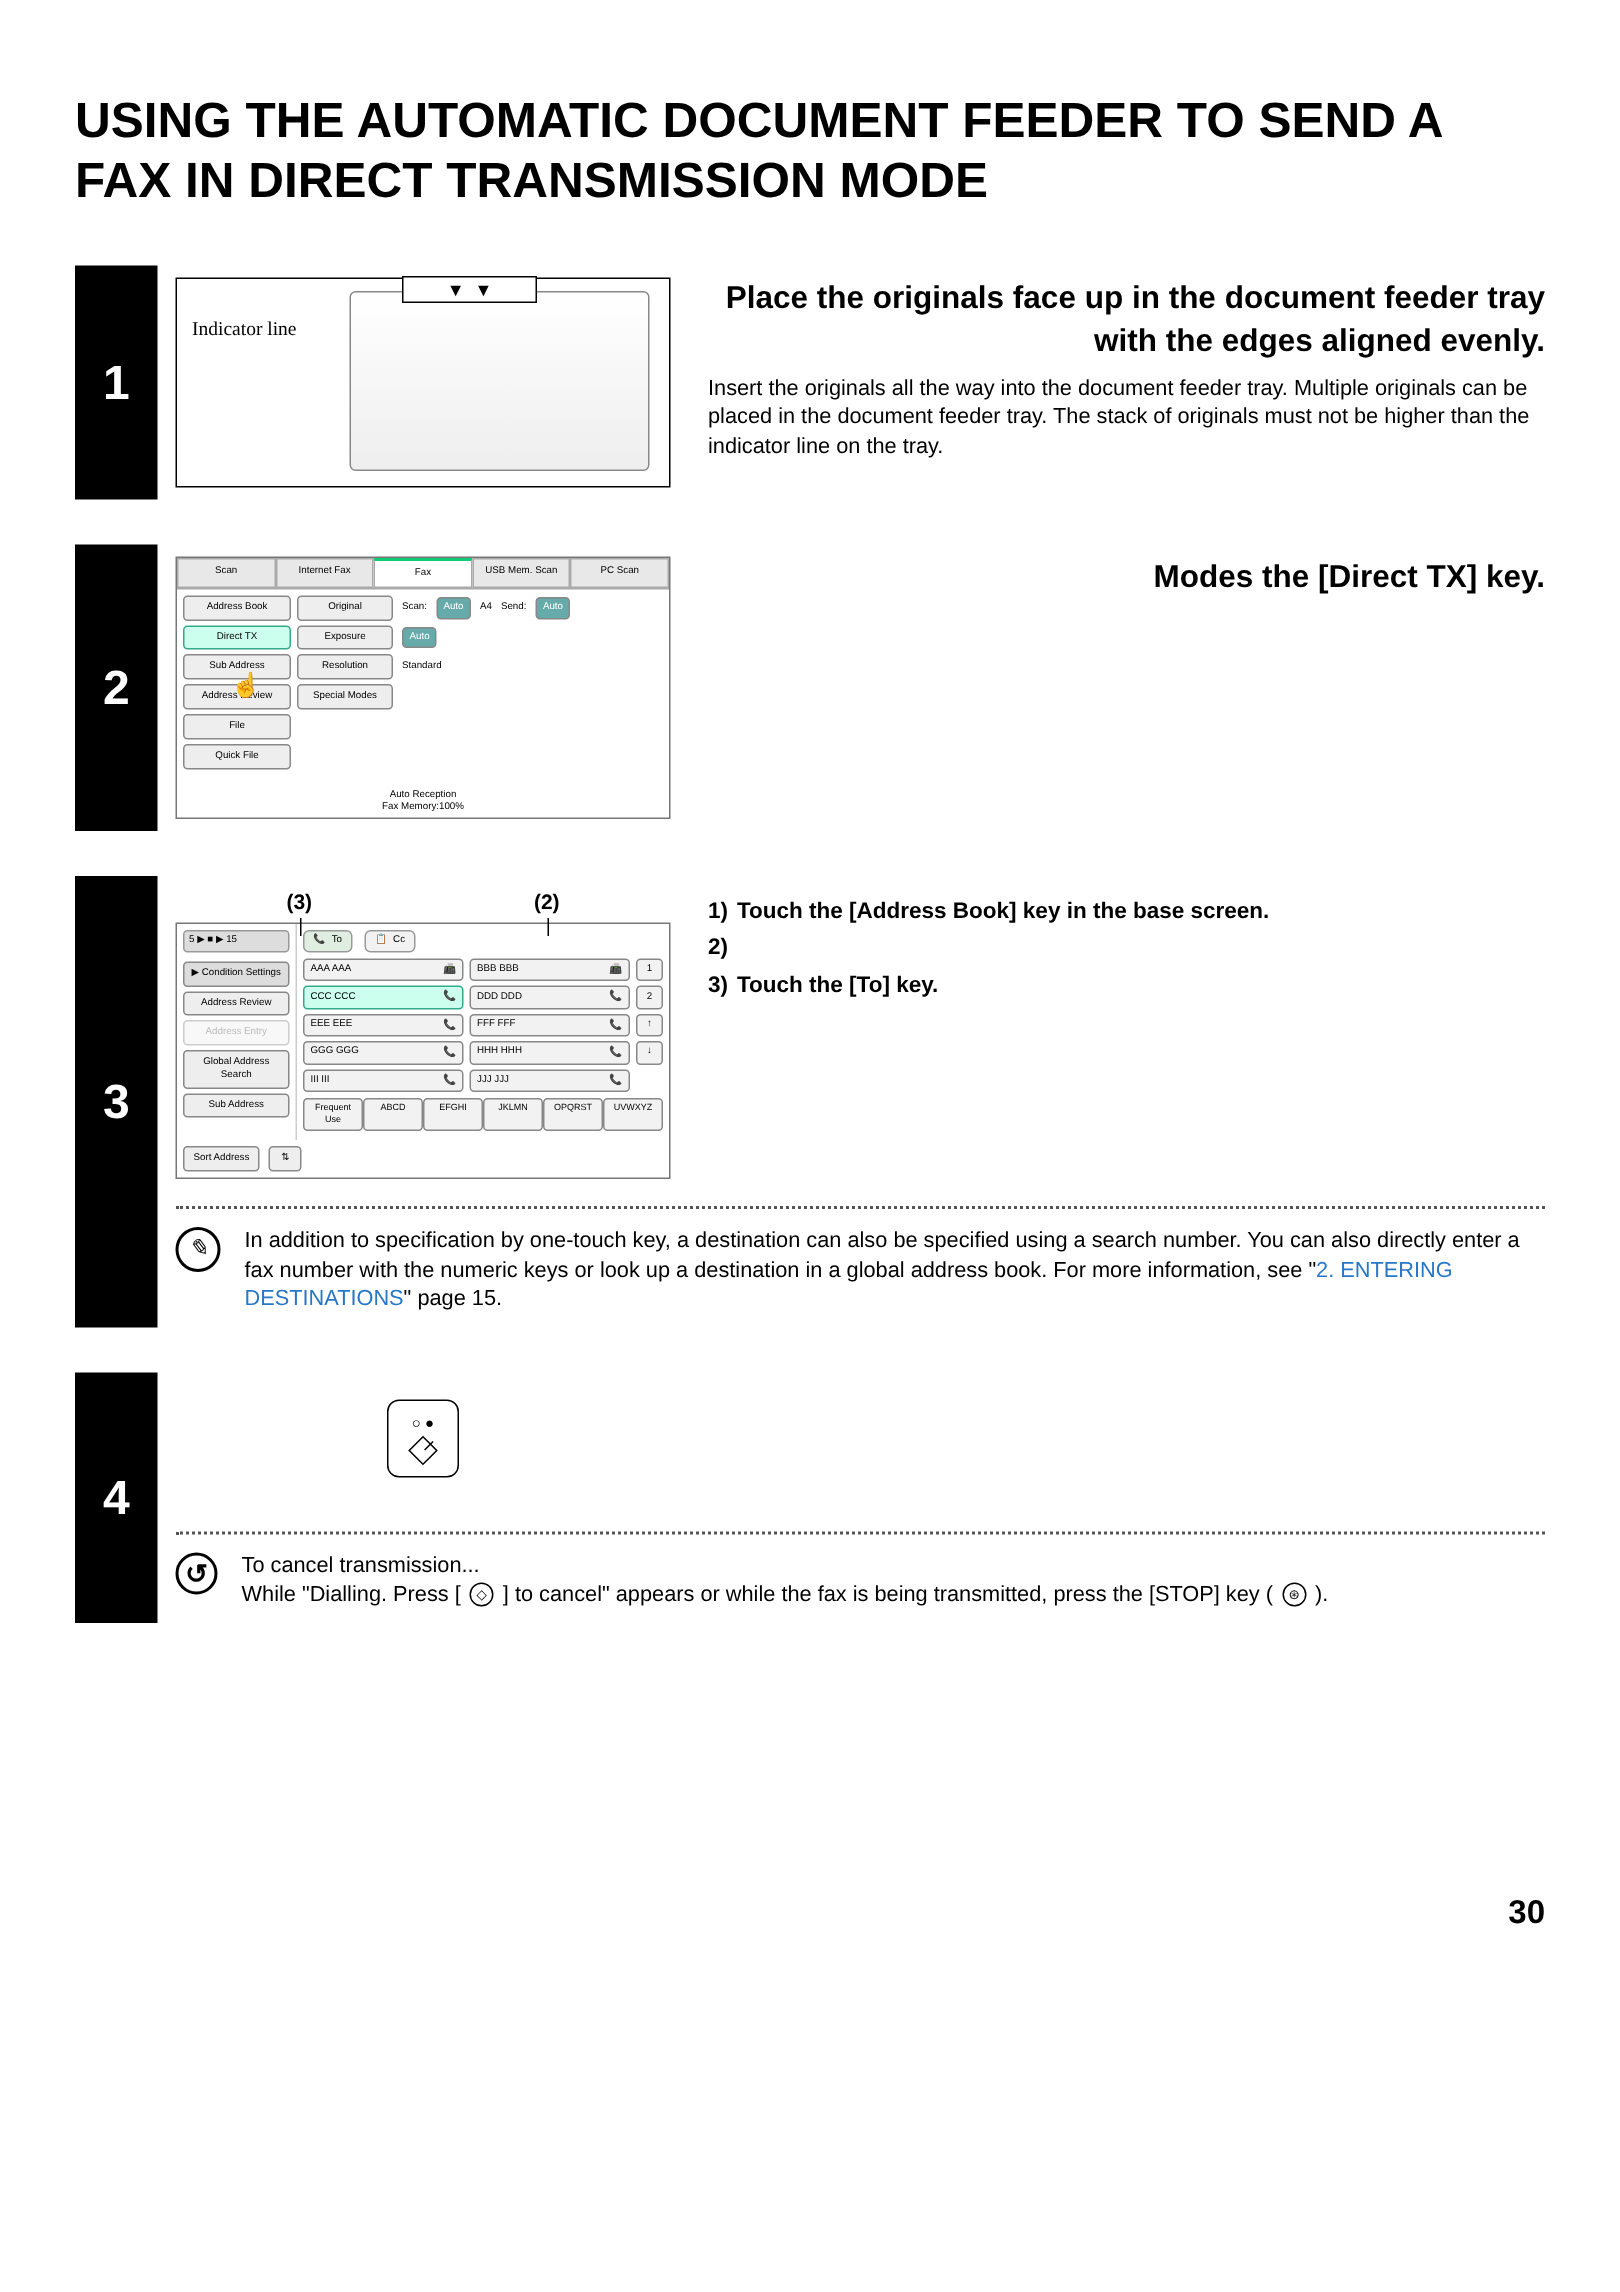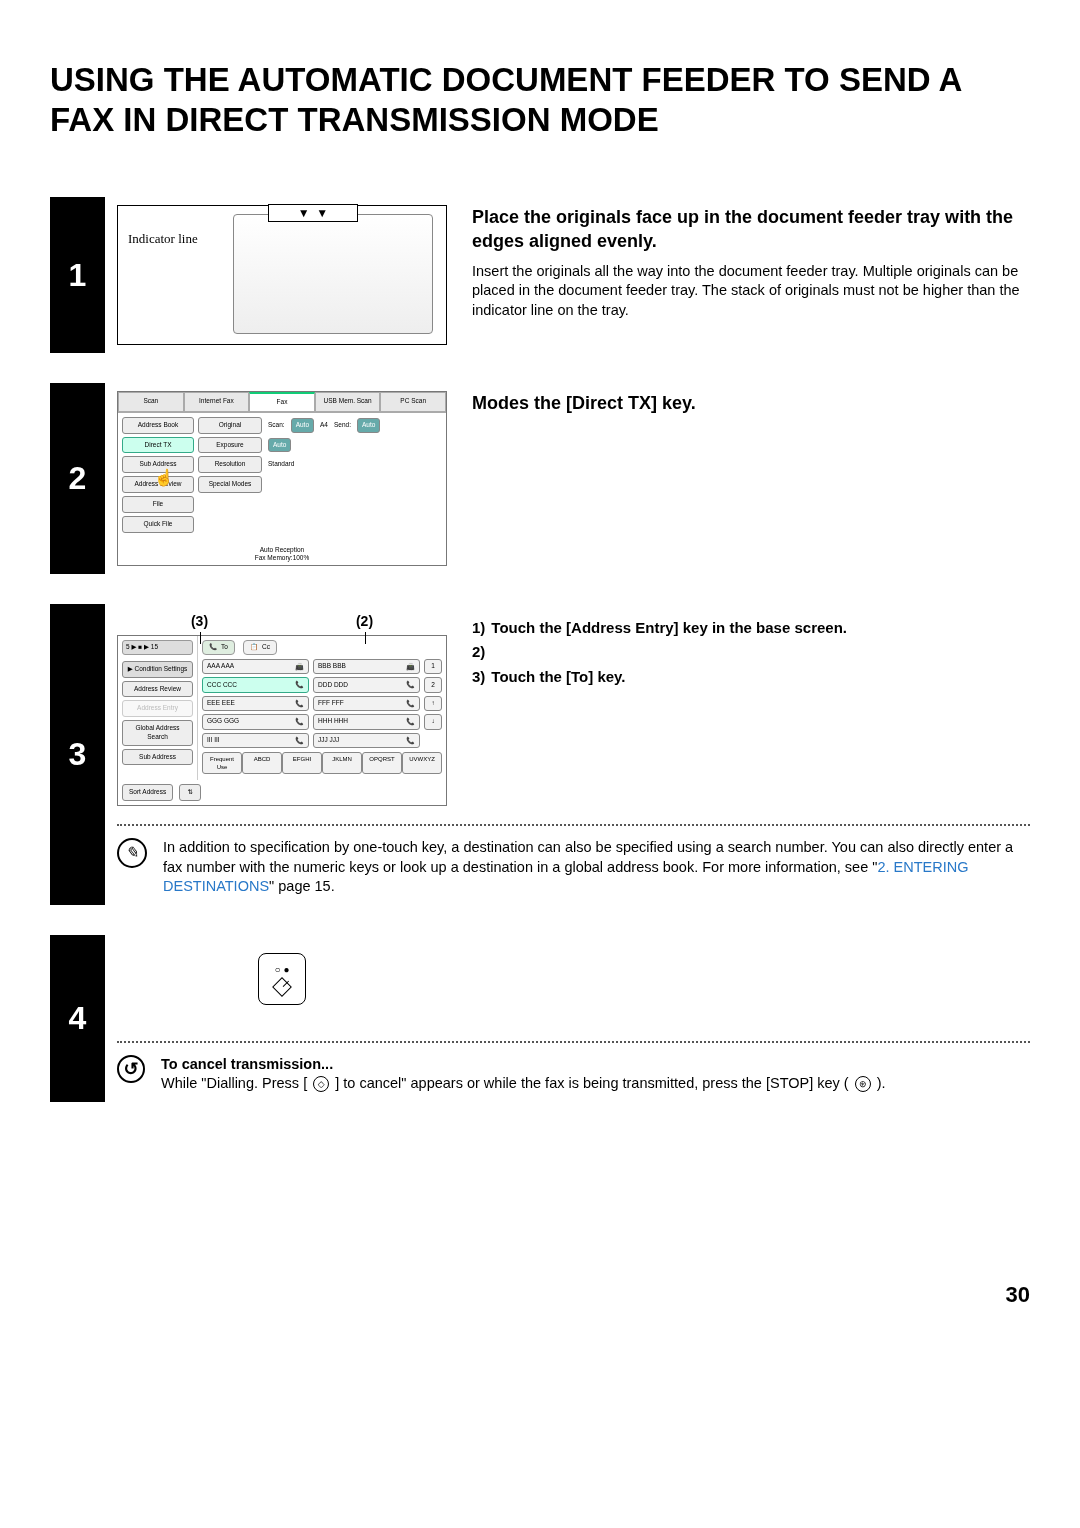--- a/index.html
+++ b/index.html
@@ -8,21 +8,21 @@
     background: #fff;
     width: 1080px;
     margin: 0 auto;
     padding: 60px 50px 40px 50px;
     color: #000;
   }
   .page-title {
     font-size: 33px;
     font-weight: bold;
     line-height: 1.2;
-    margin-bottom: 58px;
+    margin-bottom: 38px;
   }
   .step {
     display: flex;
     margin-bottom: 30px;
   }
   .step-number {
     background: #000;
     color: #fff;
     width: 55px;
     font-size: 32px;
@@ -43,23 +43,24 @@
     gap: 25px;
     align-items: flex-start;
   }
   .step-illustration {
     flex-shrink: 0;
   }
   .step-text {
     flex: 1;
   }
   .step-heading {
-    font-size: 18px;
+    font-size: 21px;
     font-weight: bold;
     margin-bottom: 8px;
+    text-align: right;
   }
   .step-para {
     font-size: 14.5px;
   }
   .ol-list {
     list-style: none;
     font-size: 15px;
     font-weight: bold;
     margin-top: 6px;
   }
@@ -472,21 +473,21 @@
               <div class="sort-btn">Sort Address</div>
               <div class="sort-btn" style="min-width:22px;text-align:center">⇅</div>
             </div>
           </div>
         </div>
       </div>
       <div class="step-text">
         <ul class="ol-list">
           <li>
               <span class="ol-num">1)</span>
-              <span>Touch the [Address Entry] key in the base screen.</span>
+              <span>Touch the [Address Book] key in the base screen.</span>
             </li>
           <li>
               <span class="ol-num">2)</span>
             </li>
           <li>
               <span class="ol-num">3)</span>
               <span>Touch the [To] key.</span>
             </li>
         </ul>
       </div>
@@ -509,21 +510,21 @@
         <div class="start-key">
           <div class="bw-symbols">○ ●</div>
           <div class="start-diamond"></div>
         </div>
       </div>
     </div>
     <hr class="dotted-sep">
     <div class="note-row">
       <div class="stop-icon-circ">↺</div>
       <div>
-        <div style="font-weight:bold">To cancel transmission...</div>
+        <div style="font-weight:normal">To cancel transmission...</div>
         <div>
           <span>While "Dialling. Press [</span>
           <span class="inline-circ small">◇</span>
           <span>] to cancel" appears or while the fax is being transmitted, press the [STOP] key (</span>
           <span class="inline-circ small">⊛</span>
           <span>).</span>
         </div>
       </div>
     </div>
   </div>

